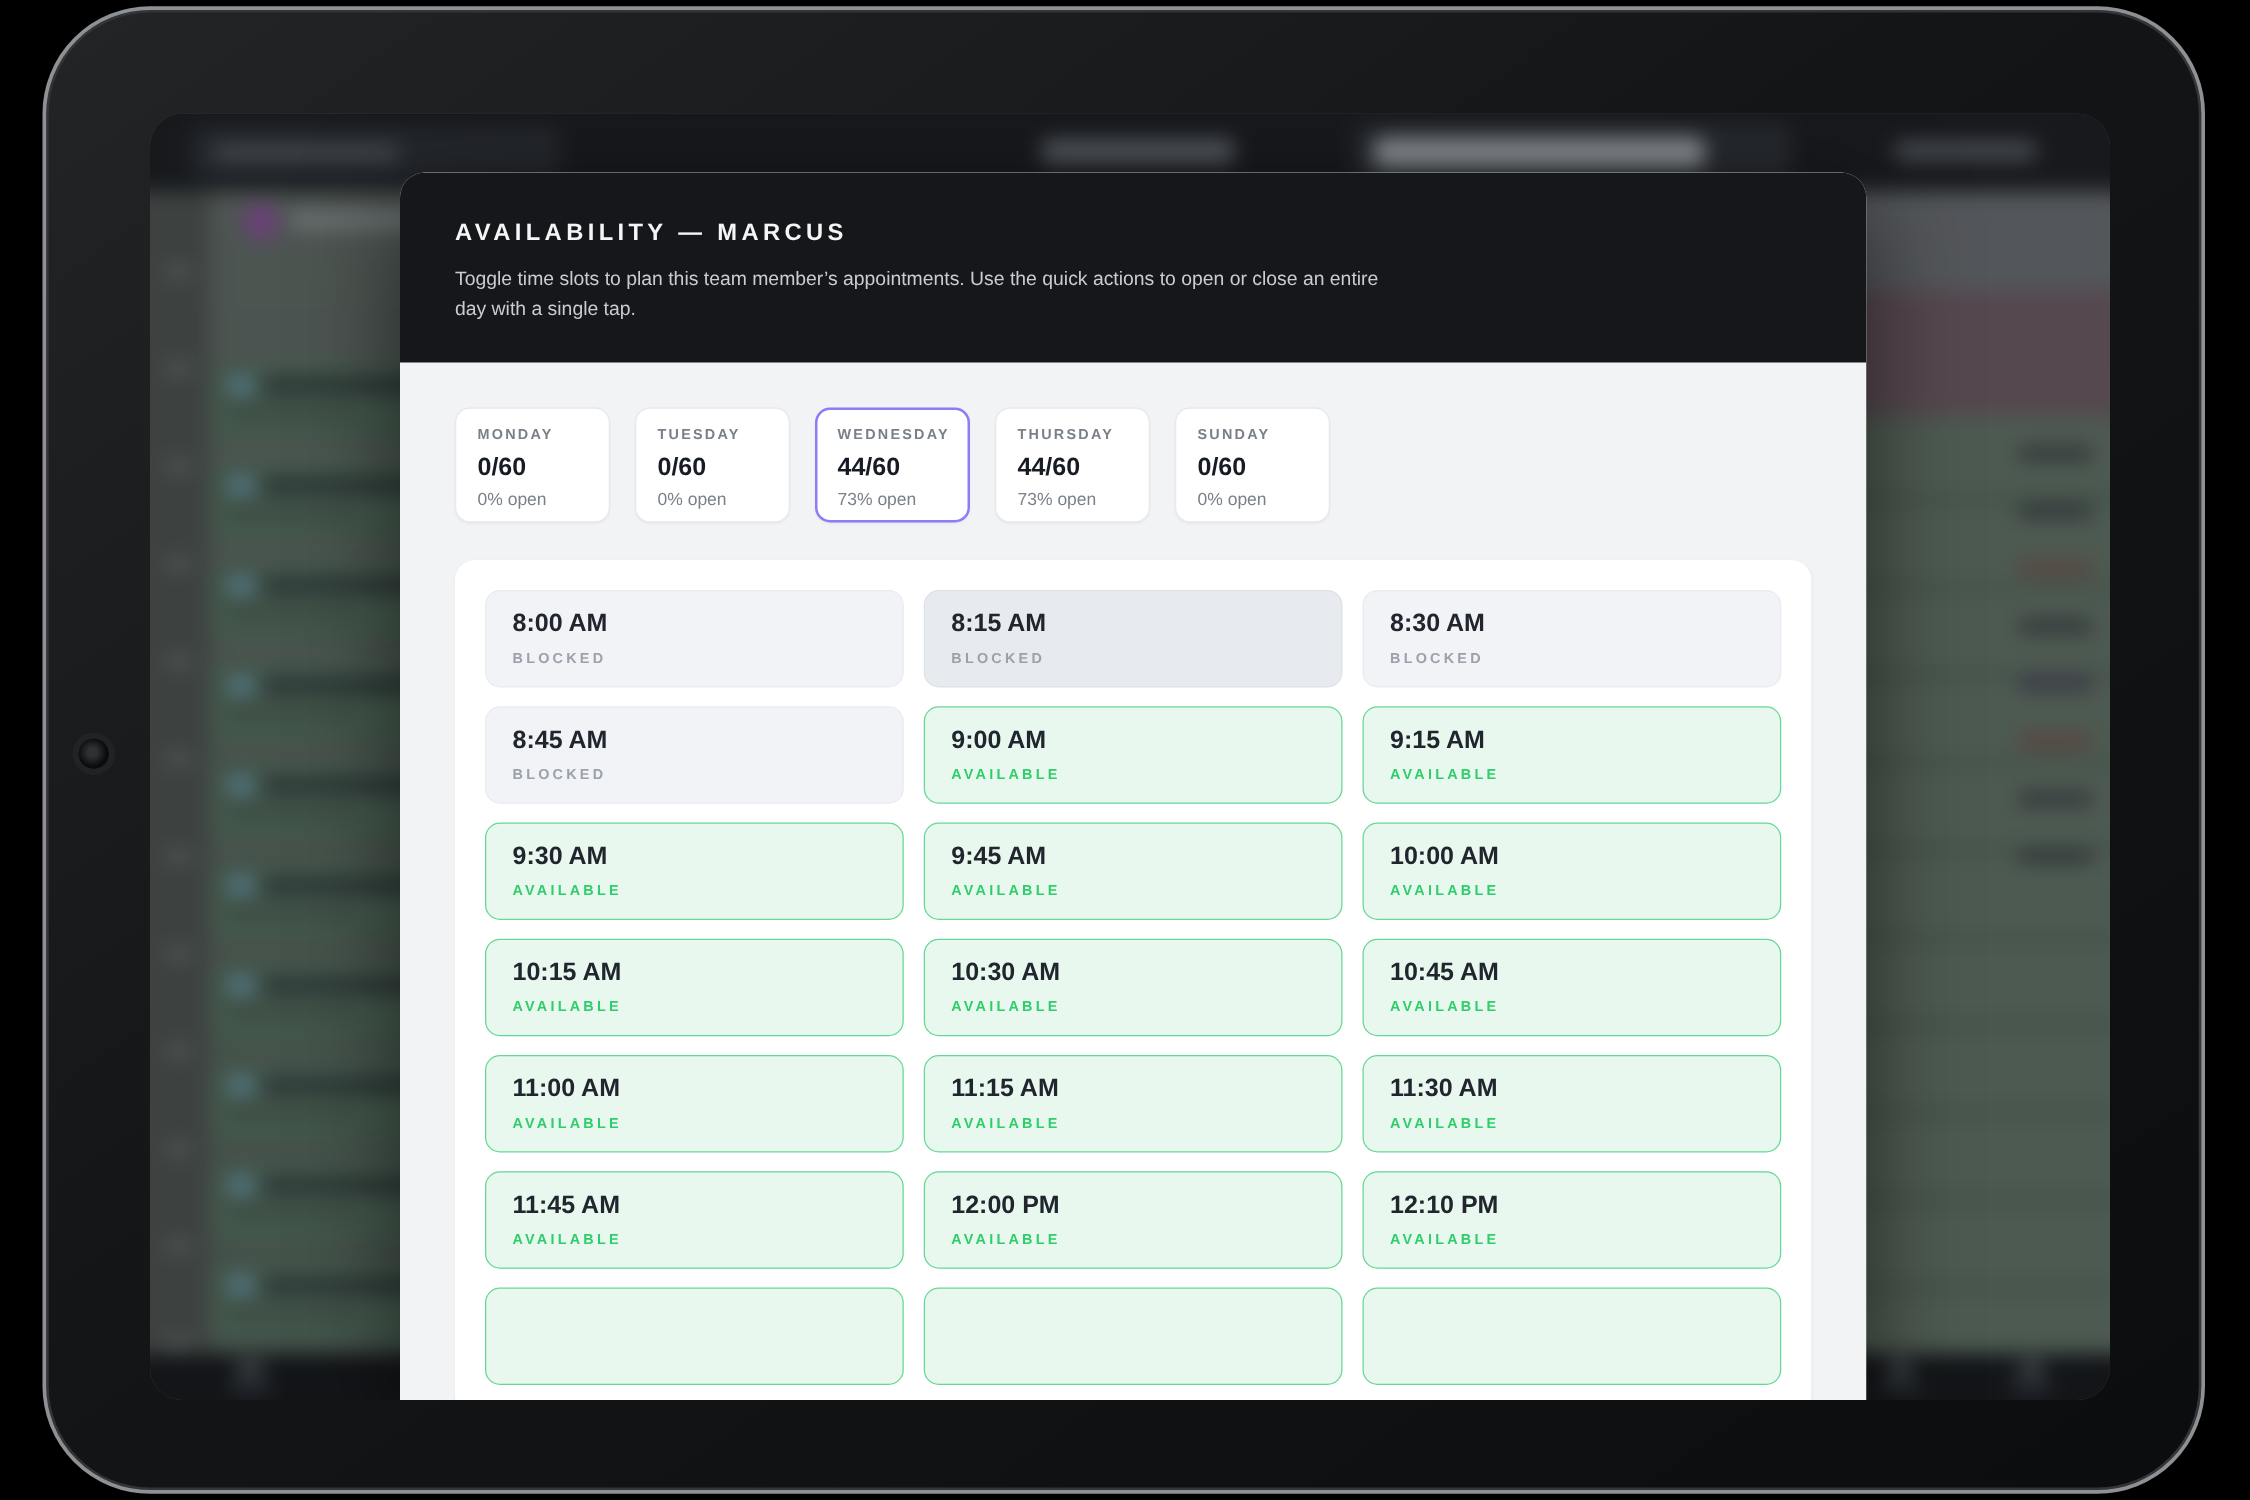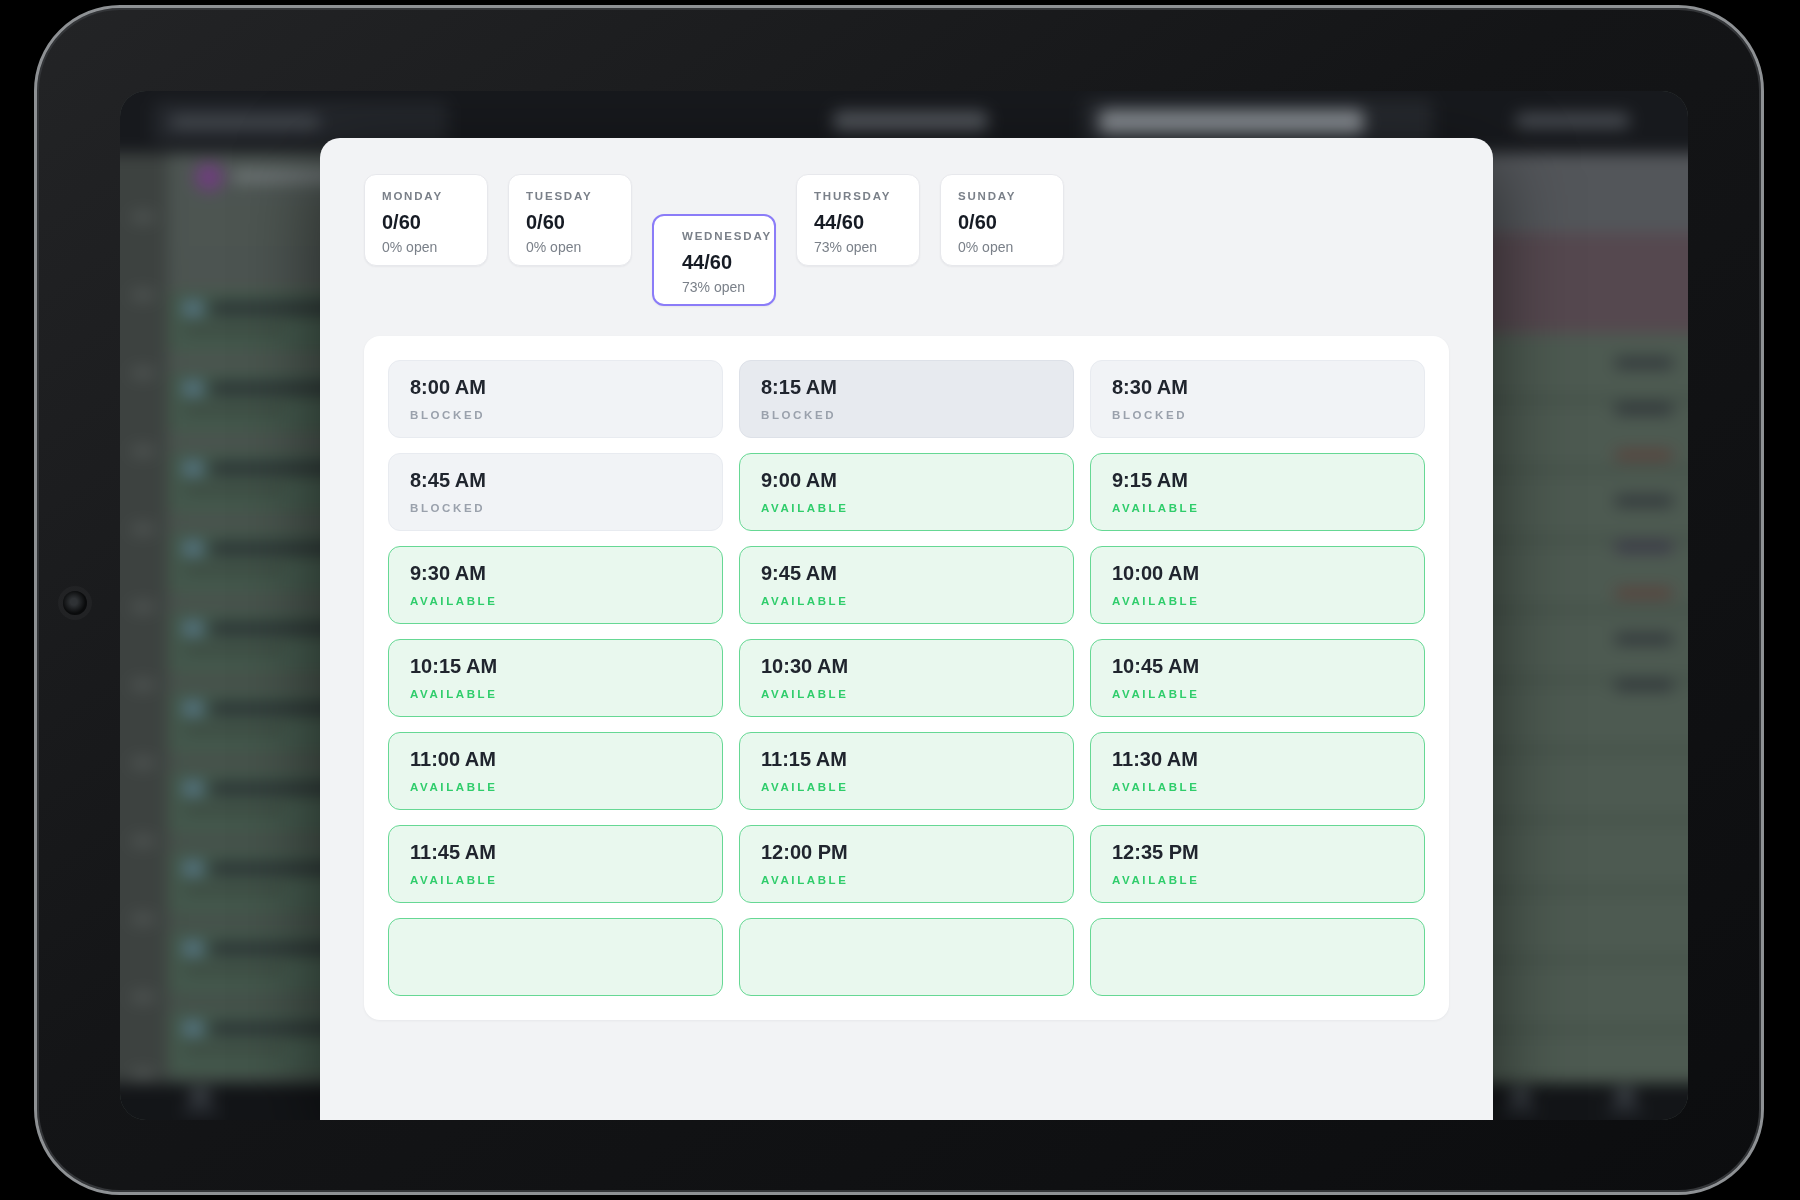--- a/index.html
+++ b/index.html
@@ -59,21 +59,21 @@
            border-radius:20px 20px 0 0; overflow:hidden; background:#f2f3f5;
            box-shadow:0 25px 80px rgba(0,0,0,.55); }
   .modal-header { background:#15171b; padding:38px 44px 30px 44px; }
   .modal-title { color:#f4f5f6; font-size:19px; font-weight:700; letter-spacing:3.5px; }
   .modal-desc  { color:#c9ccd2; font-size:15.5px; line-height:1.55; margin-top:14px; max-width:762px; }
   .modal-body { padding:36px 44px; }
 
   .day-row { display:flex; gap:20px; }
   .day-card { width:124px; height:92px; background:#fff; border:1px solid #e7e8ec; border-radius:12px;
               padding:15px 17px; box-shadow:0 1px 2px rgba(16,24,40,.05); }
-  .day-card.selected { border:2px solid #8b7cf8; padding:14px 28px;margin-top:40px; }
+  .day-card.selected { border:2px solid #8b7cf8; padding:14px 16px; }
   .day-label { color:#7a8089; font-size:11.5px; font-weight:700; letter-spacing:1.8px; white-space:nowrap; }
   .day-value { color:#161b24; font-size:20px; font-weight:700; margin-top:9px; }
   .day-pct   { color:#7a8089; font-size:14px; margin-top:5px; }
 
   .section-row { display:flex; align-items:center; justify-content:space-between; margin-top:34px; }
   .section-title { color:#1d232e; font-size:14.5px; font-weight:700; letter-spacing:2.6px; }
   .section-sub   { color:#6f7680; font-size:14.5px; margin-top:9px; }
   .btns { display:flex; gap:14px; }
   .btn { height:38px; border-radius:10px; padding:0 21px; font-size:12.5px; font-weight:700;
          letter-spacing:2px; display:flex; align-items:center; cursor:pointer;
@@ -196,20 +196,24 @@
           <div class="nicon" style="left: 90px;"></div>
           <div class="nlabel" style="left: 83px;"></div>
           <div class="nicon" style="left: 1410px;"></div>
           <div class="nlabel" style="left: 1403px;"></div>
           <div class="nicon" style="left: 1515px;"></div>
           <div class="nlabel" style="left: 1508px;"></div>
         </div>
     </div>
 
     <div class="modal">
+      <div class="modal-header">
+        <div class="modal-title">AVAILABILITY — MARCUS</div>
+        <div class="modal-desc">Toggle time slots to plan this team member’s appointments. Use the quick actions to open or close an entire day with a single tap.</div>
+      </div>
       <div class="modal-body">
         <div class="day-row" id="dayRow">
             <div class="day-card">
               <div class="day-label">MONDAY</div>
               <div class="day-value">0/60</div>
               <div class="day-pct">0% open</div>
             </div>
             <div class="day-card">
               <div class="day-label">TUESDAY</div>
               <div class="day-value">0/60</div>
@@ -296,21 +300,21 @@
             </div>
             <div class="slot available">
               <div class="slot-time">11:45 AM</div>
               <div class="slot-status">AVAILABLE</div>
             </div>
             <div class="slot available">
               <div class="slot-time">12:00 PM</div>
               <div class="slot-status">AVAILABLE</div>
             </div>
             <div class="slot available">
-              <div class="slot-time">12:35 PM</div>
+              <div class="slot-time">12:10 PM</div>
               <div class="slot-status">AVAILABLE</div>
             </div>
             <div class="slot available"></div>
             <div class="slot available"></div>
             <div class="slot available"></div>
           </div>
       </div>
     </div>
 
   </div>

